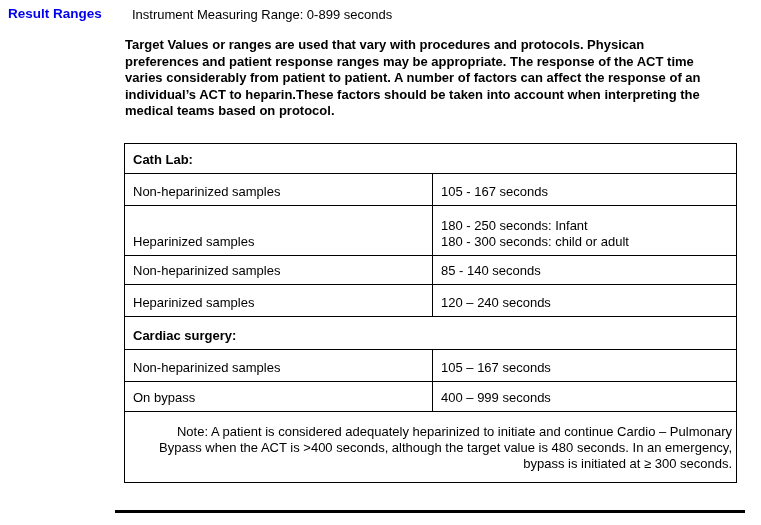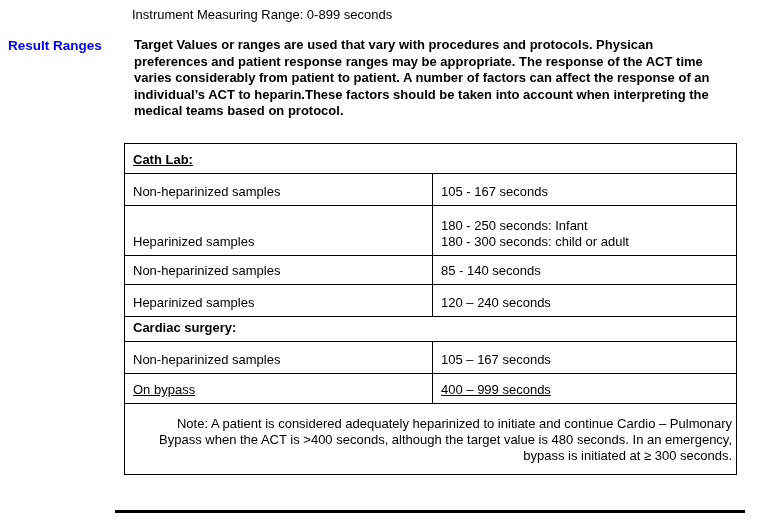--- a/index.html
+++ b/index.html
@@ -6,46 +6,45 @@
   html, body { background: #ffffff; }
   body {
     width: 761px; height: 525px; position: relative;
     font-family: "Liberation Sans", sans-serif;
     font-size: 13px; color: #000000; overflow: hidden;
   }
   .section-label {
     position: absolute; left: 8px; top: 6px;
     font-weight: bold; font-size: 13.5px; color: #0000EE;
     white-space: nowrap;
-    margin-top: 32px;
   }
   .intro-line {
     position: absolute; left: 132px; top: 7px; white-space: nowrap;
   }
   .paragraph {
     position: absolute; left: 125px; top: 37px; width: 622px;
-    font-weight: bold; line-height: 16.5px; margin-left: 9px;
+    font-weight: bold; line-height: 16.5px;
   }
   .paragraph .pline { white-space: nowrap; }
   table.ranges-table {
     position: absolute; left: 124px; top: 143px; width: 612px;
     border-collapse: collapse; table-layout: fixed;
   }
   table.ranges-table td {
     border: 1px solid #000000;
     vertical-align: bottom;
     padding: 0 4px 5px 8px;
     line-height: 16px;
     font-size: 13px;
   }
   td.section-cell { font-weight: bold; padding-bottom: 4px; }
-  tr.r-h30 td { height: 30px; text-decoration: underline; }
+  tr.r-h30 td { height: 30px; }
   tr.r-h29 td { height: 29px; }
   tr.r-h32 td { height: 32px; }
-  tr.r-h33 td { height: 25px; }
+  tr.r-h33 td { height: 33px; }
   tr.r-h50 td { height: 50px; }
   tr.note-row td {
     height: 71px; vertical-align: top; padding-top: 12px;
   }
   tr.note-row .nline { white-space: nowrap; text-align: right; }
   .bottom-rule {
     position: absolute; left: 115px; top: 510px;
     width: 630px; height: 3px; background: #000000;
   }
 </style>

